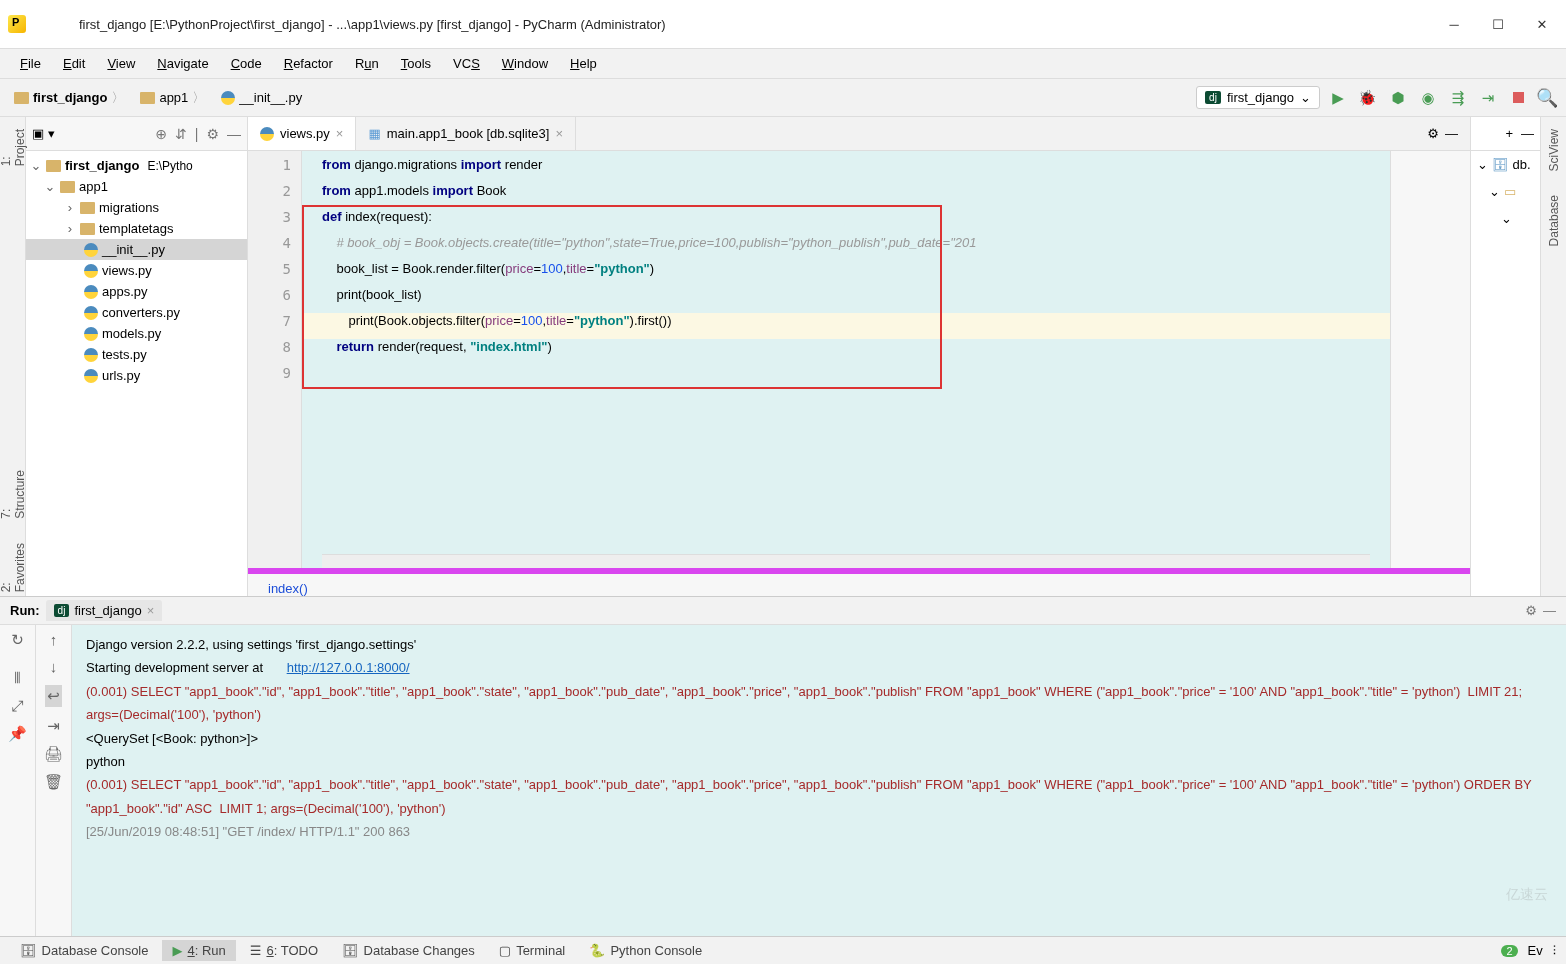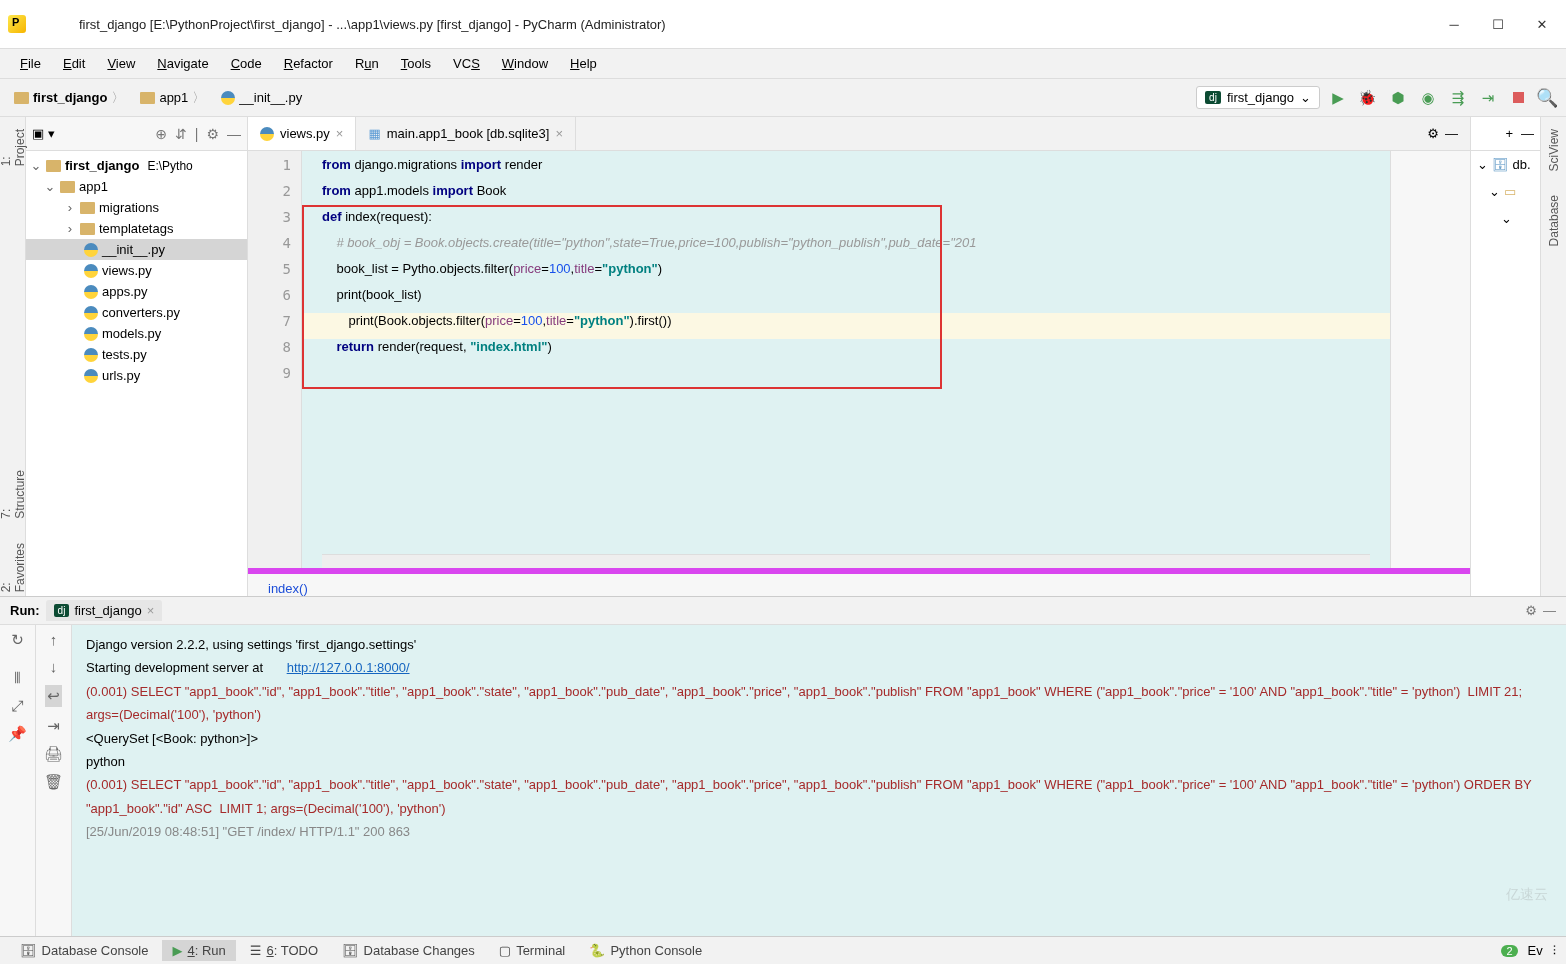--- a/index.html
+++ b/index.html
@@ -274,21 +274,21 @@
           <div class="gline">6</div>
           <div class="gline">7</div>
           <div class="gline">8</div>
           <div class="gline">9</div>
         </div>
         <div class="code">
           <div class="cline"><span class="kw">from</span><span> django.migrations </span><span class="kw">import</span><span> render</span></div>
           <div class="cline"><span class="kw">from</span><span> app1.models </span><span class="kw">import</span><span> Book</span></div>
           <div class="cline"><span class="kw">def </span><span>index</span><span>(request):</span></div>
           <div class="cline"><span class="comment">    # book_obj = Book.objects.create(title="python",state=True,price=100,publish="python_publish",pub_date="201</span></div>
-          <div class="cline"><span>    book_list = Pytho.objects.filter(</span><span class="param">price</span><span>=</span><span class="num">100</span><span>,</span><span class="param">title</span><span>=</span><span class="str">"python"</span><span>)</span></div>
+          <div class="cline"><span>    book_list = Book.render.filter(</span><span class="param">price</span><span>=</span><span class="num">100</span><span>,</span><span class="param">title</span><span>=</span><span class="str">"python"</span><span>)</span></div>
           <div class="cline"><span>    print(book_list)</span></div>
           <div class="cline highlight-line"><span>    print(Book.objects.filter(</span><span class="param">price</span><span>=</span><span class="num">100</span><span>,</span><span class="param">title</span><span>=</span><span class="str">"python"</span><span>).first())</span></div>
           <div class="cline"><span>    </span><span class="kw">return</span><span> render(request, </span><span class="str">"index.html"</span><span>)</span></div>
           <div class="cline"></div>
           <div class="box"></div>
           <div class="scroll-h" style="position:absolute;bottom:0;left:0;right:0"></div>
         </div>
         <div class="minimap"></div>
       </div>
       <div class="breadcrumb-bottom">

